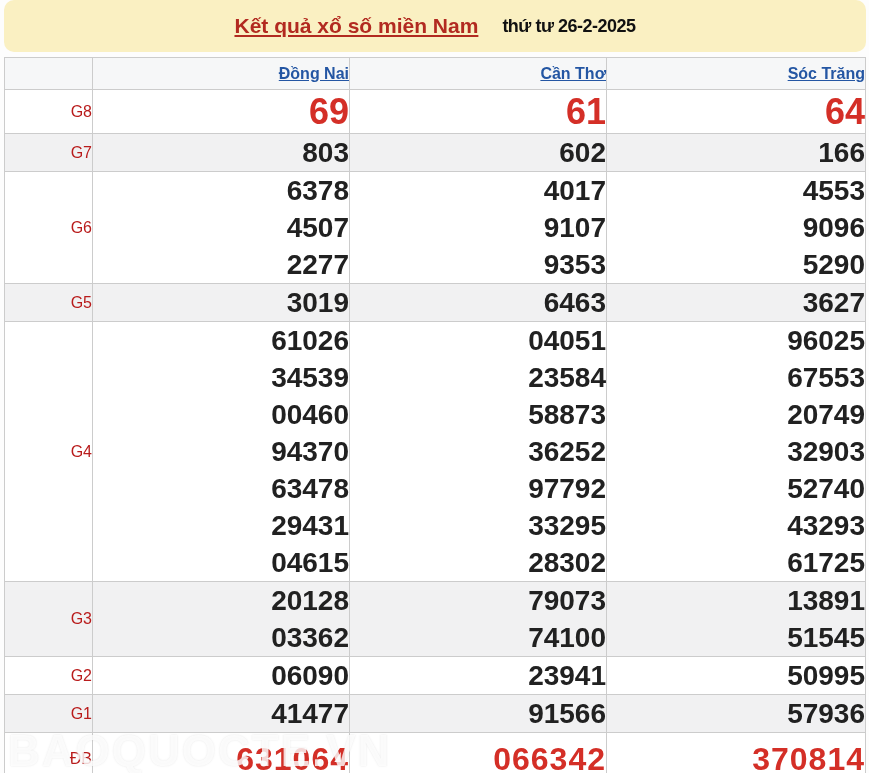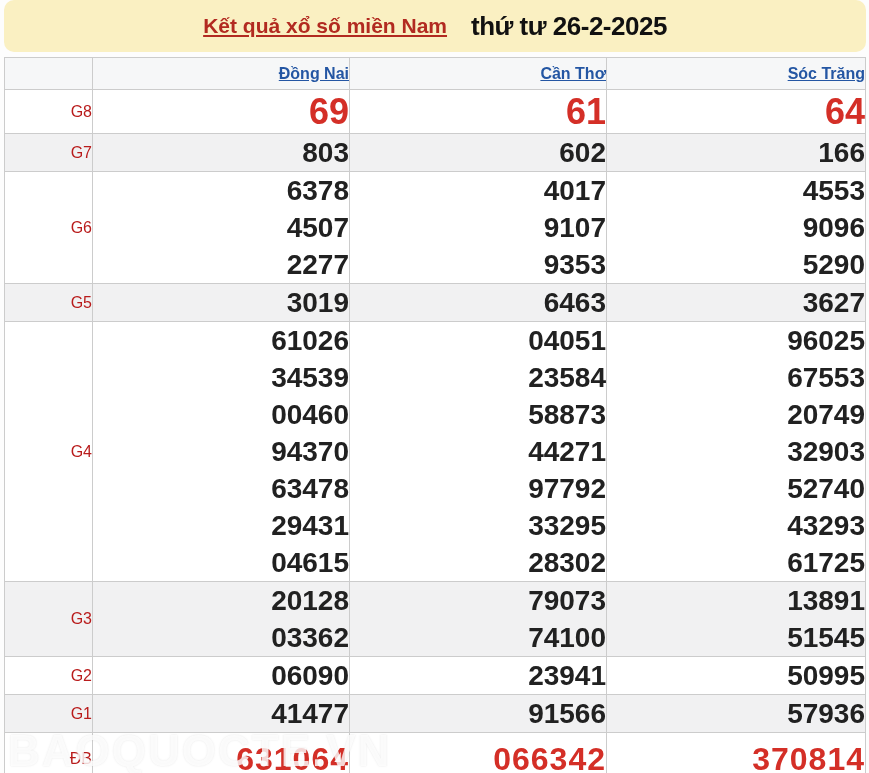--- a/index.html
+++ b/index.html
@@ -17,21 +17,21 @@
     font-family:"Liberation Sans","DejaVu Sans",sans-serif;}
   .page{position:relative;width:869px;height:773px;}
 
   .topbar{
     margin:0 3px 0 4px;height:52px;background:var(--header_bg);
     border-radius:10px;display:flex;align-items:center;justify-content:center;gap:24px;
   }
   .title-link{
     color:var(--title_red);font-size:21px;font-weight:bold;text-decoration:underline;
   }
-  .date{color:#111;font-size:26px;font-weight:bold;letter-spacing:-0.5px;}
+  .date{color:#111;font-size:18px;font-weight:bold;letter-spacing:-0.5px;}
 
   table.results{
     width:862px;margin:5px 3px 0 4px;border-collapse:collapse;table-layout:fixed;background:#fff;
   }
   table.results col.c0{width:88px;}
   table.results col.c1{width:257px;}
   table.results col.c2{width:257px;}
   table.results th,table.results td{
     border:1px solid var(--border);text-align:right;vertical-align:middle;padding:0;
   }
@@ -146,21 +146,21 @@
             <div class="num">00460</div>
             <div class="num">94370</div>
             <div class="num">63478</div>
             <div class="num">29431</div>
             <div class="num">04615</div>
           </td>
           <td>
             <div class="num">04051</div>
             <div class="num">23584</div>
             <div class="num">58873</div>
-            <div class="num">44271</div>
+            <div class="num">36252</div>
             <div class="num">97792</div>
             <div class="num">33295</div>
             <div class="num">28302</div>
           </td>
           <td>
             <div class="num">96025</div>
             <div class="num">67553</div>
             <div class="num">20749</div>
             <div class="num">32903</div>
             <div class="num">52740</div>

